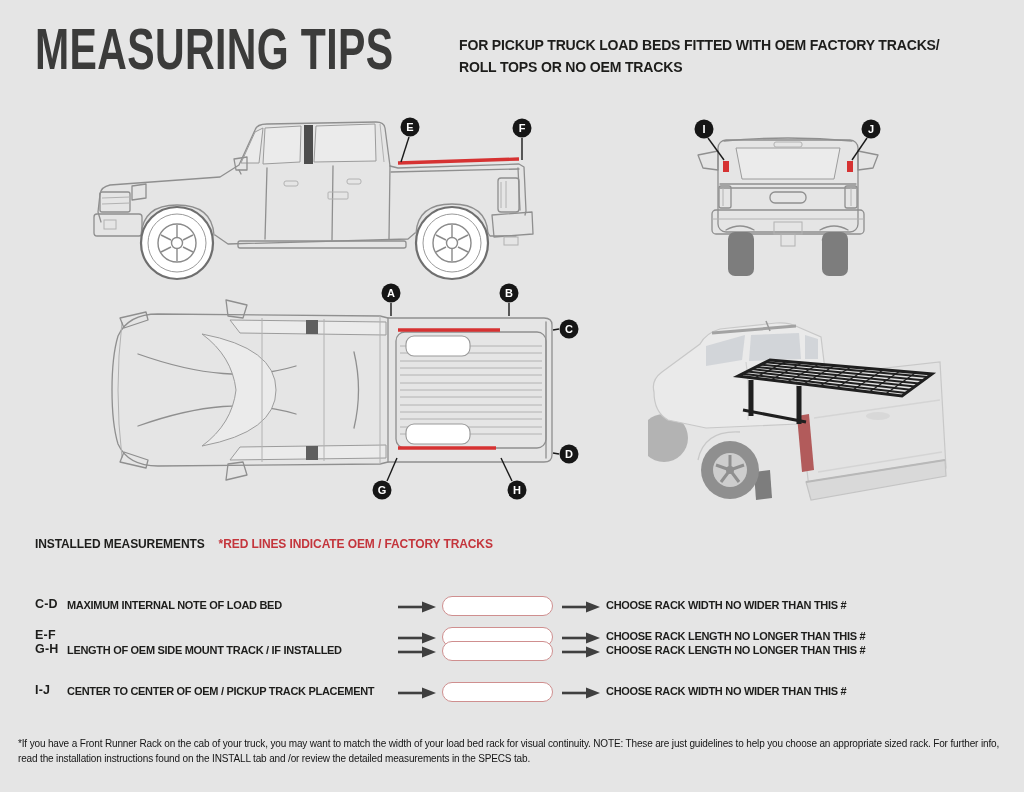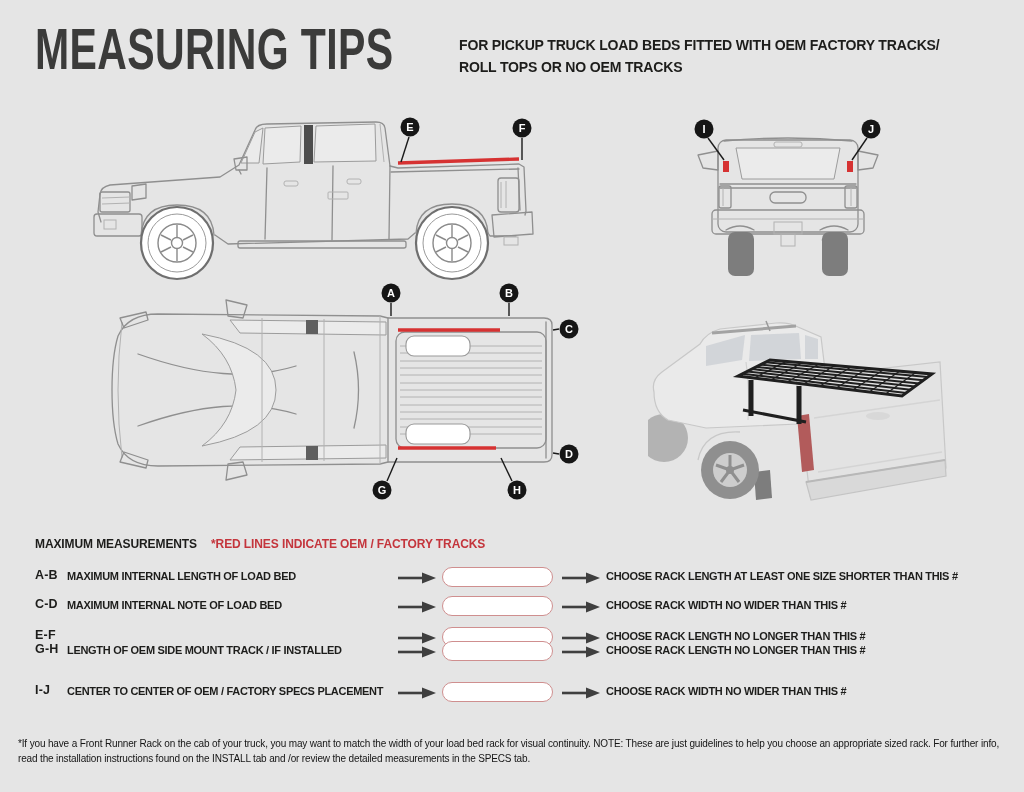--- a/index.html
+++ b/index.html
@@ -226,37 +226,23 @@
     <g stroke="#1f1f1f" fill="none">
       <path d="M 103 60 L 103 96 M 151 66 L 151 104" stroke-width="5"></path>
       <path d="M 95 90 L 158 102" stroke-width="3"></path>
       <polygon points="90,56 122,40 284,54 254,76" stroke-width="3"></polygon>
       <path stroke-width="2" d="M 94.6 53.7 L 258.3 72.9 M 99.1 51.4 L 262.6 69.7 M 103.7 49.1 L 266.9 66.6 M 108.3 46.9 L 271.1 63.4 M 112.9 44.6 L 275.4 60.3 M 117.4 42.3 L 279.7 57.1"></path>
       <path stroke-width="1.2" d="M 106.4 58 L 138.2 41.4 M 122.8 60 L 154.4 42.8 M 139.2 62 L 170.6 44.2 M 155.6 64 L 186.8 45.6 M 172 66 L 203 47 M 188.4 68 L 219.2 48.4 M 204.8 70 L 235.4 49.8 M 221.2 72 L 251.6 51.2 M 237.6 74 L 267.8 52.6"></path>
     </g>
   </svg>
 
   <div class="mhead">
-    <span>MAXIMUM MEASUREMENTS</span><span class="note">*RED LINES INDICATE OEM / FACTORY TRACKS</span>
-  </div>
-
-  <div class="mrow" style="top:567px;">
-    <span class="code">A-B</span>
-    <span class="desc">MAXIMUM  INTERNAL LENGTH OF LOAD BED</span>
-    <svg class="arr1" width="38" height="12" viewBox="0 0 38 12">
-        <path d="M 0 6 L 25 6" stroke="#3f3f3f" stroke-width="2.6"></path>
-        <polygon points="24,0.5 38,6 24,11.5" fill="#3f3f3f"></polygon>
-      </svg>
-    <div class="field"></div>
-    <svg class="arr2" width="38" height="12" viewBox="0 0 38 12">
-        <path d="M 0 6 L 25 6" stroke="#3f3f3f" stroke-width="2.6"></path>
-        <polygon points="24,0.5 38,6 24,11.5" fill="#3f3f3f"></polygon>
-      </svg>
-    <span class="instr">CHOOSE RACK LENGTH AT LEAST ONE SIZE SHORTER THAN THIS #</span>
-  </div>
+    <span>INSTALLED MEASUREMENTS</span><span class="note">*RED LINES INDICATE OEM / FACTORY TRACKS</span>
+  </div>
+
 
   <div class="mrow" style="top:596px;">
     <span class="code">C-D</span>
     <span class="desc">MAXIMUM INTERNAL NOTE OF LOAD BED</span>
     <svg class="arr1" width="38" height="12" viewBox="0 0 38 12">
         <path d="M 0 6 L 25 6" stroke="#3f3f3f" stroke-width="2.6"></path>
         <polygon points="24,0.5 38,6 24,11.5" fill="#3f3f3f"></polygon>
       </svg>
     <div class="field"></div>
     <svg class="arr2" width="38" height="12" viewBox="0 0 38 12">
@@ -290,21 +276,21 @@
     <div class="field"></div>
     <svg class="arr2" width="38" height="12" viewBox="0 0 38 12">
         <path d="M 0 6 L 25 6" stroke="#3f3f3f" stroke-width="2.6"></path>
         <polygon points="24,0.5 38,6 24,11.5" fill="#3f3f3f"></polygon>
       </svg>
     <span class="instr">CHOOSE RACK LENGTH NO LONGER THAN THIS #</span>
   </div>
 
   <div class="mrow" style="top:682px;">
     <span class="code">I-J</span>
-    <span class="desc">CENTER TO CENTER OF OEM / FACTORY SPECS PLACEMENT</span>
+    <span class="desc">CENTER TO CENTER OF OEM / PICKUP TRACK PLACEMENT</span>
     <svg class="arr1" width="38" height="12" viewBox="0 0 38 12">
         <path d="M 0 6 L 25 6" stroke="#3f3f3f" stroke-width="2.6"></path>
         <polygon points="24,0.5 38,6 24,11.5" fill="#3f3f3f"></polygon>
       </svg>
     <div class="field"></div>
     <svg class="arr2" width="38" height="12" viewBox="0 0 38 12">
         <path d="M 0 6 L 25 6" stroke="#3f3f3f" stroke-width="2.6"></path>
         <polygon points="24,0.5 38,6 24,11.5" fill="#3f3f3f"></polygon>
       </svg>
     <span class="instr">CHOOSE RACK WIDTH NO WIDER THAN THIS #</span>

